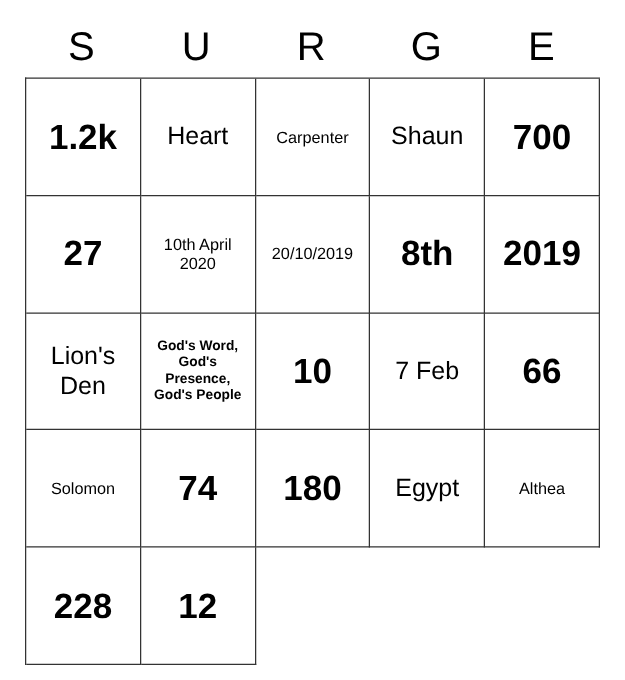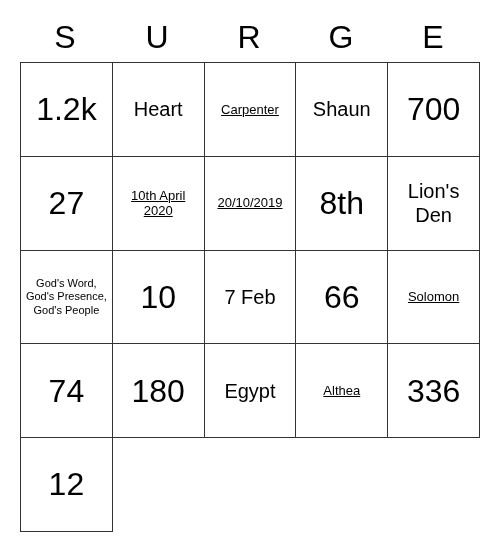--- a/index.html
+++ b/index.html
@@ -55,35 +55,35 @@
       display: flex;
       align-items: center;
       justify-content: center;
       text-align: center;
       padding: 4px;
       font-size: 16px;
       line-height: 1.2;
     }
 
     .cell.large {
-      font-size: 32px;
-      font-weight: normal;
+      font-size: 28px;
+      font-weight: bold;
     }
 
     .cell.medium {
       font-size: 20px;
     }
 
     .cell.small {
       font-size: 13px;
-      text-decoration: underline;
     }
 
     .cell.xsmall {
       font-size: 11px;
+      font-weight: bold;
     }
   </style>
 </head>
 <body>
 
 <div class="bingo-container">
   <div class="bingo-header">
   <div class="header-cell">S</div>
       <div class="header-cell">U</div>
       <div class="header-cell">R</div>
@@ -93,26 +93,27 @@
   <div class="bingo-grid">
   <div class="cell large">1.2k</div>
       <div class="cell medium">Heart</div>
       <div class="cell small">Carpenter</div>
       <div class="cell medium">Shaun</div>
       <div class="cell large">700</div>
       <div class="cell large">27</div>
       <div class="cell small">10th April 2020</div>
       <div class="cell small">20/10/2019</div>
       <div class="cell large">8th</div>
+      <div class="cell large">2019</div>
       <div class="cell medium">Lion's Den</div>
       <div class="cell xsmall">God's Word, God's Presence, God's People</div>
       <div class="cell large">10</div>
       <div class="cell medium">7 Feb</div>
       <div class="cell large">66</div>
       <div class="cell small">Solomon</div>
       <div class="cell large">74</div>
       <div class="cell large">180</div>
       <div class="cell medium">Egypt</div>
       <div class="cell small">Althea</div>
-      <div class="cell large">336</div>
+      <div class="cell large">228</div>
       <div class="cell large">12</div>
     </div>
 </div>
 
 </body></html>

